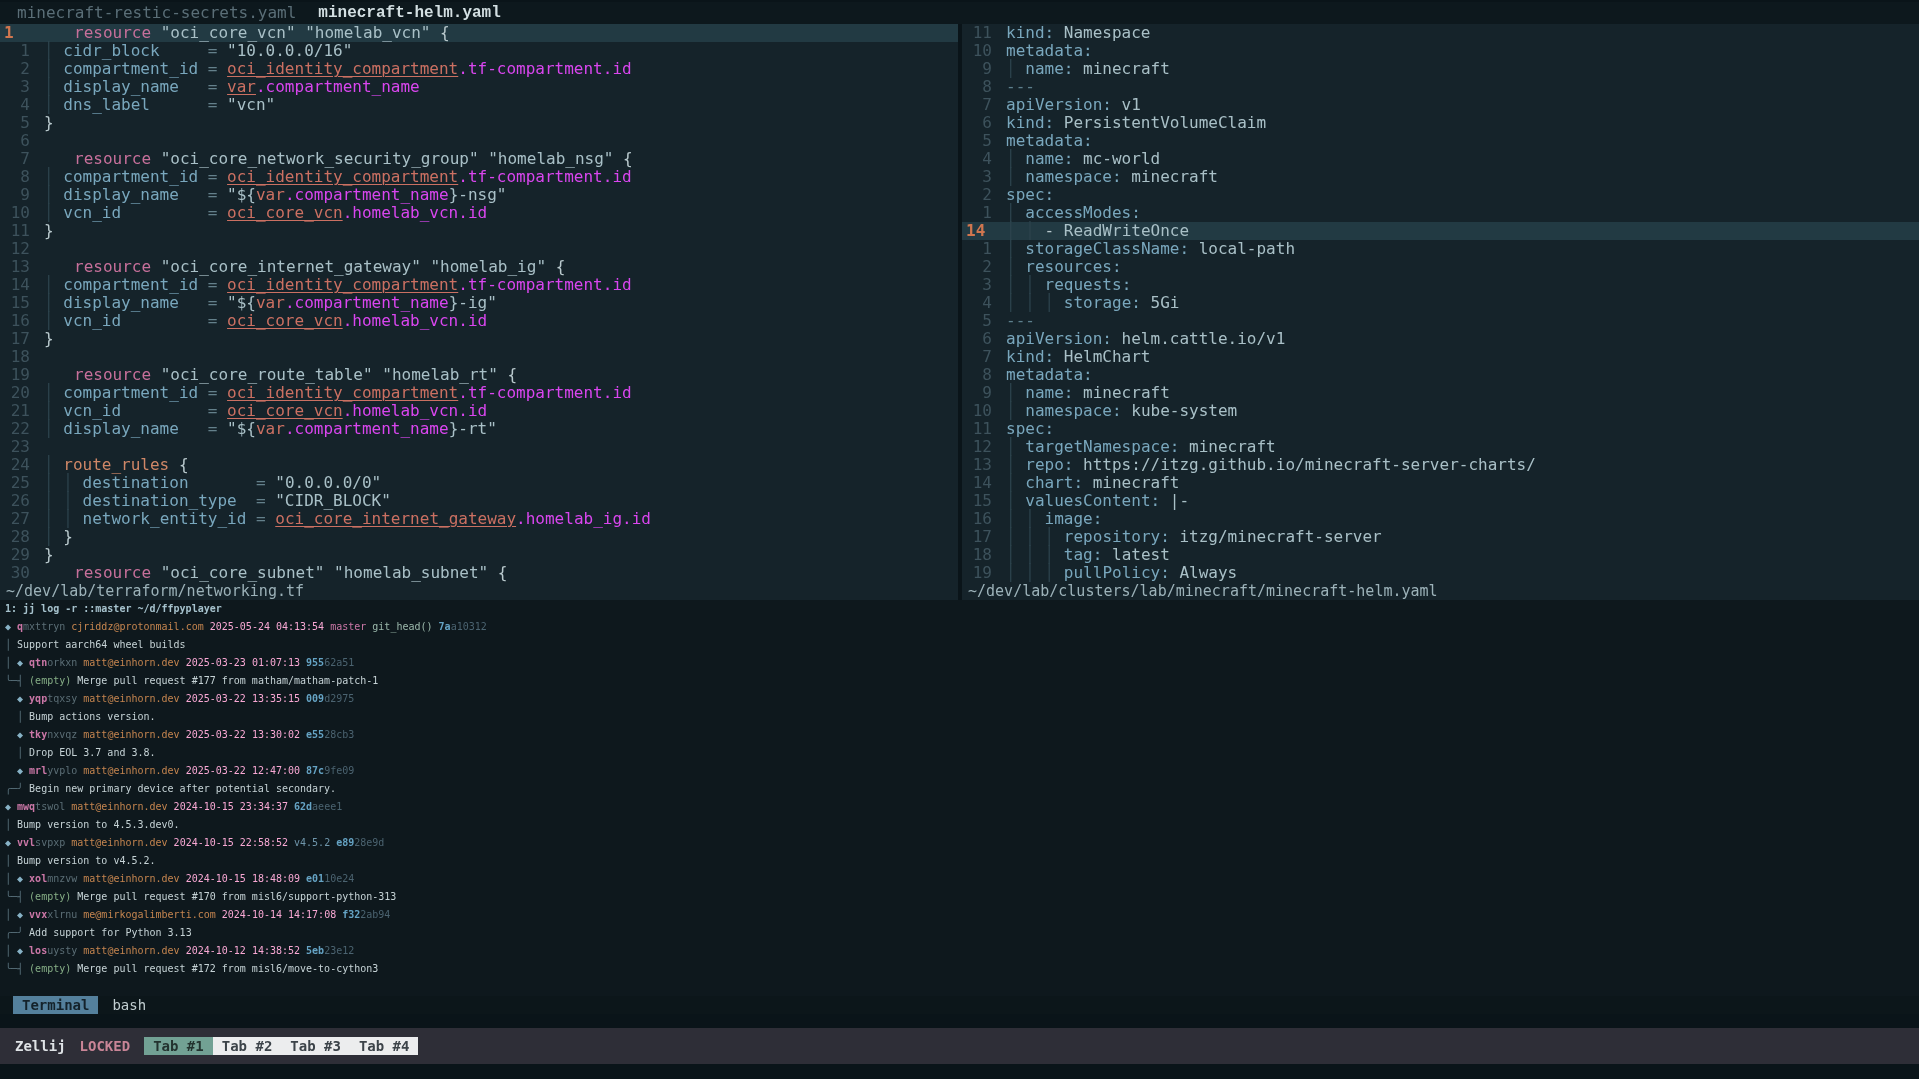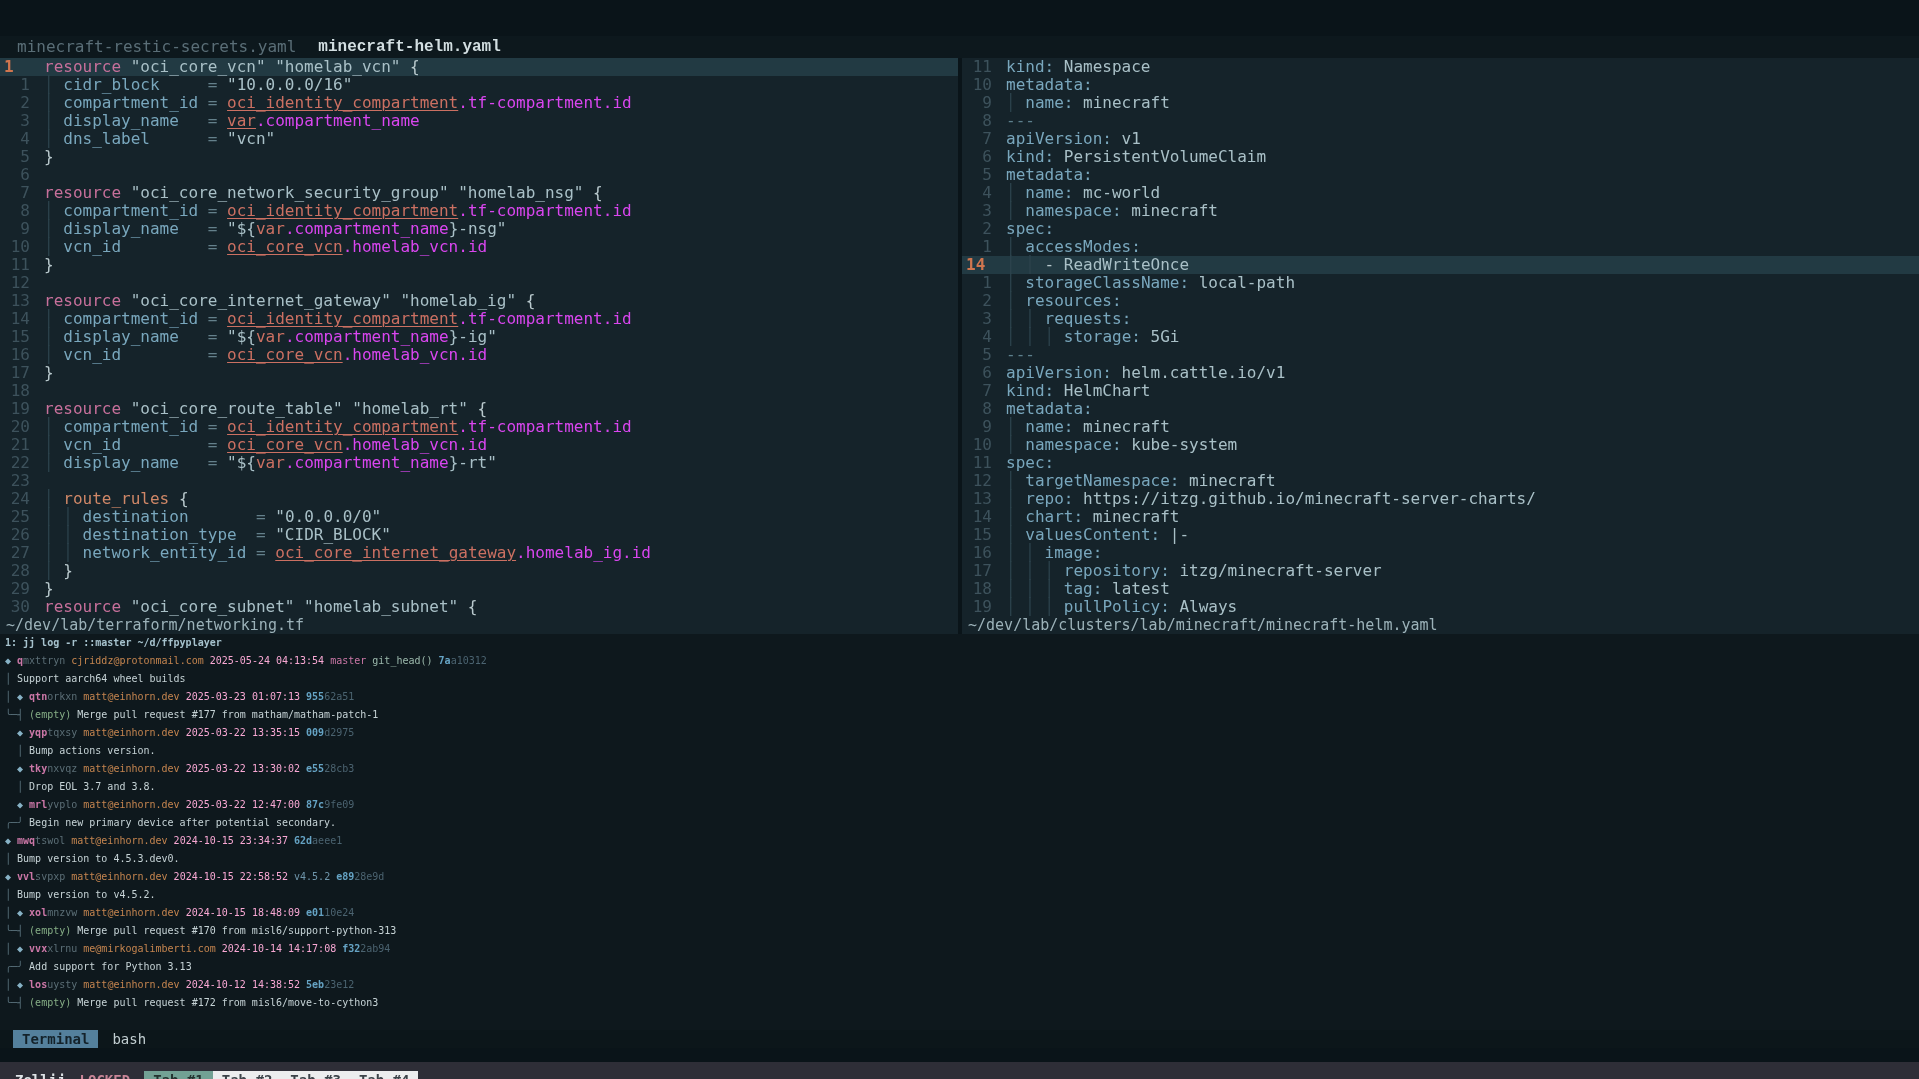--- a/index.html
+++ b/index.html
@@ -3,21 +3,21 @@
 <meta charset="utf-8">
 <style>
   * { margin:0; padding:0; box-sizing:border-box; }
   html,body { background:#0a1419; }
   #app {
     width:1919px; height:1079px;
     background:#0a1419;
     font-family:"DejaVu Sans Mono", monospace;
     overflow:hidden;
     display:flex; flex-direction:column;
-    padding-top:36px;
+    padding-top:2px;
   }
   
   .bufferline {
     height:22px; background:#0d181d; display:flex; align-items:center;
     font-size:16px; line-height:22px; padding-left:6px; flex-shrink:0;
   }
   .buftab { padding:0 11px; white-space:pre; color:#5a6e77; }
   .buftab.open { color:#d3dfe2; font-weight:bold;font-family:Liberation Mono, monospace; }
   .buftab.active { color:#d6e2e4; font-weight:bold; background:#15242b;margin-top:44px; }
   
@@ -26,21 +26,21 @@
   .pane.left { width:958px; margin-right:4px; }
   .pane.right { flex:1; }
   .crow { height:18px; line-height:18px; display:flex; font-size:16px; white-space:pre; }
   .crow.cur { background:#223a43; }
   .gut { width:30px; flex-shrink:0; text-align:right; color:#3d525c; padding-right:0; }
   .gut.gcur { text-align:left; padding-left:4px; color:#d0764f; font-weight:bold; }
   .gutpad { width:14px; flex-shrink:0; }
   .ctext { white-space:pre; }
   .path { height:18px; line-height:18px; font-size:15px; color:#9cb2b9; padding-left:6px; white-space:pre; }
   
-  .c-kw  { color:#c7709b; }
+  .c-kw  { color:#c7709b;margin-left:30px; }
   .c-blk { color:#cf8767; }
   .c-prop{ color:#79a7bd; }
   .c-op  { color:#64808b; }
   .c-str { color:#a9c0c7; }
   .c-pln { color:#b9c9cd; }
   .c-ref { color:#cb7062; text-decoration:underline; text-decoration-thickness:1px; text-underline-offset:2px; }
   .c-var { color:#cb7062; }
   .c-fld { color:#d946ef; }
   .c-gd  { color:#2d434d; }
   .c-ykey{ color:#79a7bd; }

